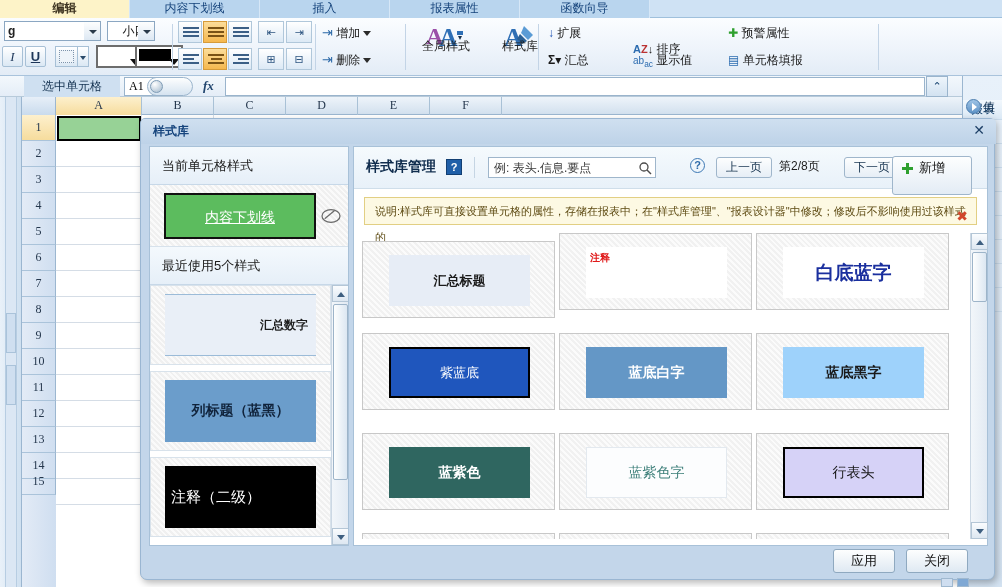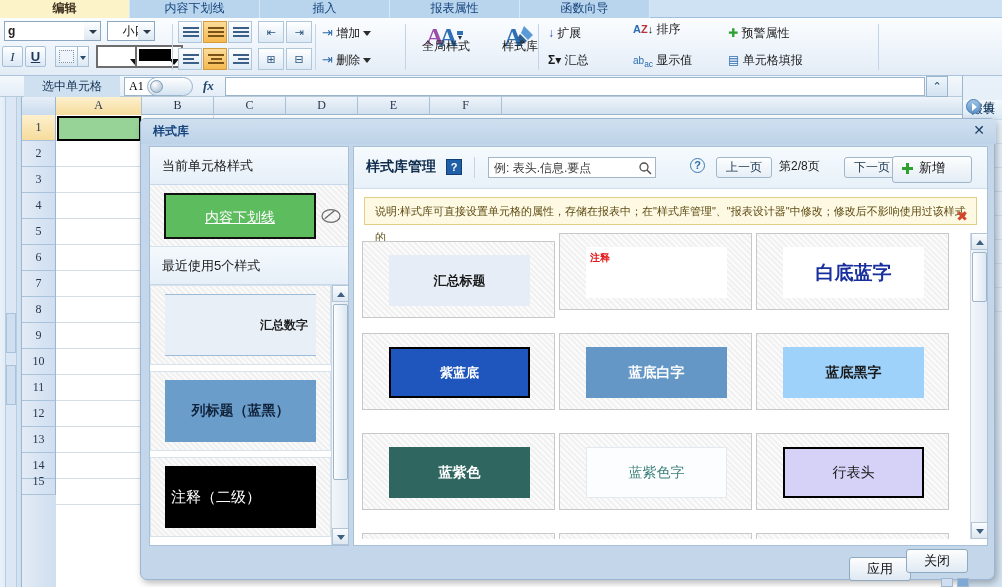--- a/index.html
+++ b/index.html
@@ -324,21 +324,21 @@
     text-align:center; line-height:13px;
   }
   .pgbtn{
     position:absolute; top:10px; height:21px;
     background:linear-gradient(180deg,#fdfefe,#e6eef6);
     border:1px solid #9fb6cb; border-radius:3px;
     font-size:12px; color:#16334f; text-align:center; line-height:19px;
   }
   .pglabel{ position:absolute; top:11px; font-size:12px; color:#1c1c1c; }
   .newbtn{
-    position:absolute; left:538px; top:9px; width:80px; height:27px;
+    position:absolute; left:538px; top:9px; width:80px; height:39px;
     background:linear-gradient(180deg,#fdfefe,#e3ecf5);
     border:1px solid #9fb6cb; border-radius:3px;
     font-size:13px; color:#101010; line-height:21px; text-align:center; padding-left:0;
   }
   .plus{
     position:absolute; left:9px; top:6px; width:11px; height:11px;
   }
   .plus::before,.plus::after{
     content:""; position:absolute; background:#2ea02e;
   }
@@ -497,21 +497,21 @@
       <span class="lbl">样式库</span>
     </div>
 
     <div class="sep" style="left:538px;"></div>
 
     <div class="rgroup" style="left:548px;width:330px;">
       <div class="cmd" style="left:0;top:4px;">
         <span style="color:#2256b5;font-weight:bold;">↓</span>
         <span>扩展</span>
       </div>
-      <div class="cmd" style="left:85px;top:0;">
+      <div class="cmd" style="left:85px;top:20px;">
         <span style="font-size:11px;"><b style="color:#2c6cb0;">A</b><b style="color:#b33">Z</b>↓</span>
         <span>排序</span>
       </div>
       <div class="cmd" style="left:180px;top:4px;">
         <span style="color:#2ea02e;font-weight:bold;">✚</span>
         <span>预警属性</span>
       </div>
       <div class="cmd" style="left:0;top:31px;">
         <span style="font-weight:bold;">Σ▾</span>
         <span>汇总</span>
@@ -684,21 +684,21 @@
           <div class="chip" style="background:#e7edf6;color:#1a1a1a;font-weight:bold;font-size:13px;">汇总标题</div>
         </div>
         <div class="card" style="left:197px;top:0;">
           <div class="chip" style="background:#ffffff;color:#e01b1b;font-weight:bold;font-size:10px;align-items:flex-start;justify-content:flex-start;padding:4px 0 0 4px;">注释</div>
         </div>
         <div class="card" style="left:394px;top:0;">
           <div class="chip" style="background:#ffffff;color:#1a2f9e;font-weight:bold;font-size:19px;font-family:'Liberation Serif',serif;">白底蓝字</div>
         </div>
 
         <div class="card" style="left:0;top:100px;">
-          <div class="chip" style="background:#1f56bd;color:#ffffff;font-weight:bold;font-size:13px;border:2px solid #000;">紫蓝底</div>
+          <div class="chip" style="background:#1f56bd;color:#ffffff;font-weight:normal;font-size:13px;border:2px solid #000;">紫蓝底</div>
         </div>
         <div class="card" style="left:197px;top:100px;">
           <div class="chip" style="background:#6497c6;color:#ffffff;font-weight:bold;font-size:14px;">蓝底白字</div>
         </div>
         <div class="card" style="left:394px;top:100px;">
           <div class="chip" style="background:#9ed2fb;color:#1a1a1a;font-weight:bold;font-size:14px;">蓝底黑字</div>
         </div>
 
         <div class="card" style="left:0;top:200px;">
           <div class="chip" style="background:#2f6660;color:#ffffff;font-weight:bold;font-size:14px;">蓝紫色</div>
@@ -720,20 +720,20 @@
             <span class="tri" style="border-bottom:5px solid #3e5f80;"></span>
           </div>
         <div class="sb-thumb" style="top:19px;height:50px;"></div>
         <div class="sb-arrow" style="top:289px;">
             <span class="tri" style="border-top:5px solid #3e5f80;"></span>
           </div>
       </div>
     </div>
 
     <div class="dlg-footer">
-      <div class="footbtn" style="left:708px;margin-top:8px;">应用</div>
+      <div class="footbtn" style="left:692px;">应用</div>
       <div class="footbtn" style="left:765px;">关闭</div>
     </div>
   </div>
 
   <div class="hscroll-mark" style="left:941px;"></div>
   <div class="hscroll-mark" style="left:957px;background:#7fa8d4;"></div>
 </div>
 
 </body></html>

